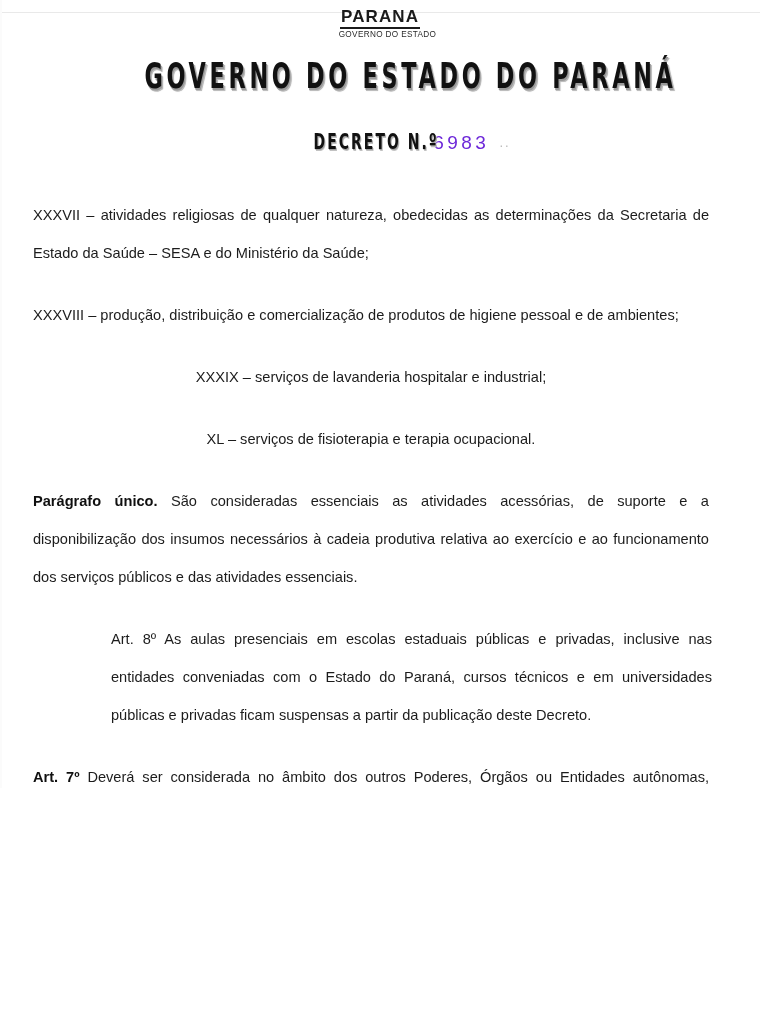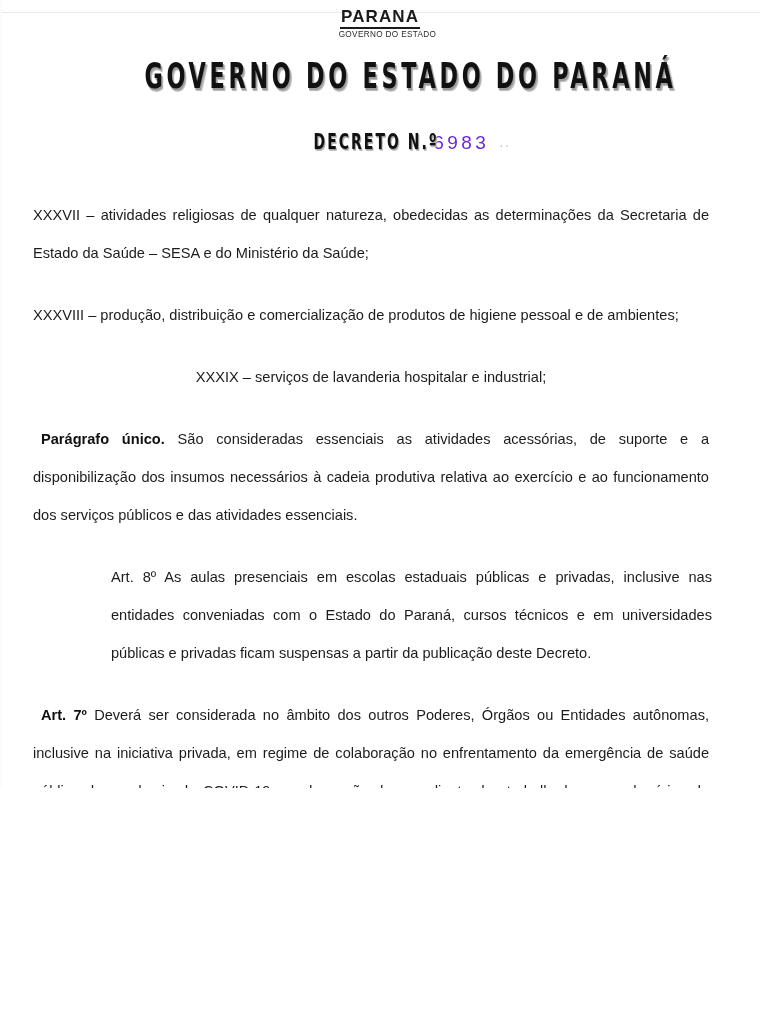--- a/index.html
+++ b/index.html
@@ -160,21 +160,20 @@
 
   p.quoted {
     margin-left: 78px;
     width: 601px;
     margin-bottom: 24px;
   }
 
   .lead-bold {
     font-weight: bold;
     color: #101010;
-    margin-left: 8px;
   }
 
   .gap-sm { margin-bottom: 22px; }
   .gap-lg { margin-bottom: 26px; }
 </style>
 </head>
 <body>
 
 <div class="page">
 
@@ -193,20 +192,21 @@
   </div>
 
   <div class="body-area">
 
     <p class="para"><span>XXXVII – atividades religiosas de qualquer natureza, obedecidas as determinações da Secretaria de Estado da Saúde – SESA e do Ministério da Saúde;</span></p>
 
     <p class="para"><span>XXXVIII – produção, distribuição e comercialização de produtos de higiene pessoal e de ambientes;</span></p>
 
     <p class="para flush gap-sm"><span>XXXIX – serviços de lavanderia hospitalar e industrial;</span></p>
 
+    <p class="para flush gap-lg"><span>XL – serviços de fisioterapia e terapia ocupacional.</span></p>
 
     <p class="para"><span class="lead-bold">Parágrafo único.</span><span> São consideradas essenciais as atividades acessórias, de suporte e a disponibilização dos insumos necessários à cadeia produtiva relativa ao exercício e ao funcionamento dos serviços públicos e das atividades essenciais.</span></p>
 
 
     <p class="para quoted"><span>Art. 8º As aulas presenciais em escolas estaduais públicas e privadas, inclusive nas entidades conveniadas com o Estado do Paraná, cursos técnicos e em universidades públicas e privadas ficam suspensas a partir da publicação deste Decreto.</span></p>
 
     <p class="para"><span class="lead-bold">Art. 7º</span><span> Deverá ser considerada no âmbito dos outros Poderes, Órgãos ou Entidades autônomas, inclusive na iniciativa privada, em regime de colaboração no enfrentamento da emergência de saúde pública da pandemia da COVID-19, a adequação do expediente dos trabalhadores aos horários de restrição provisória de circulação definidos neste Decreto, e a priorização da substituição do regime de trabalho presencial para o teletrabalho, quando possível, de modo a reduzir o número de pessoas transitando pelas cidades ao mesmo tempo, evitando-se aglomerações no sistema de transporte, nas vias públicas e em outros locais.</span></p>
 
   </div>
 

